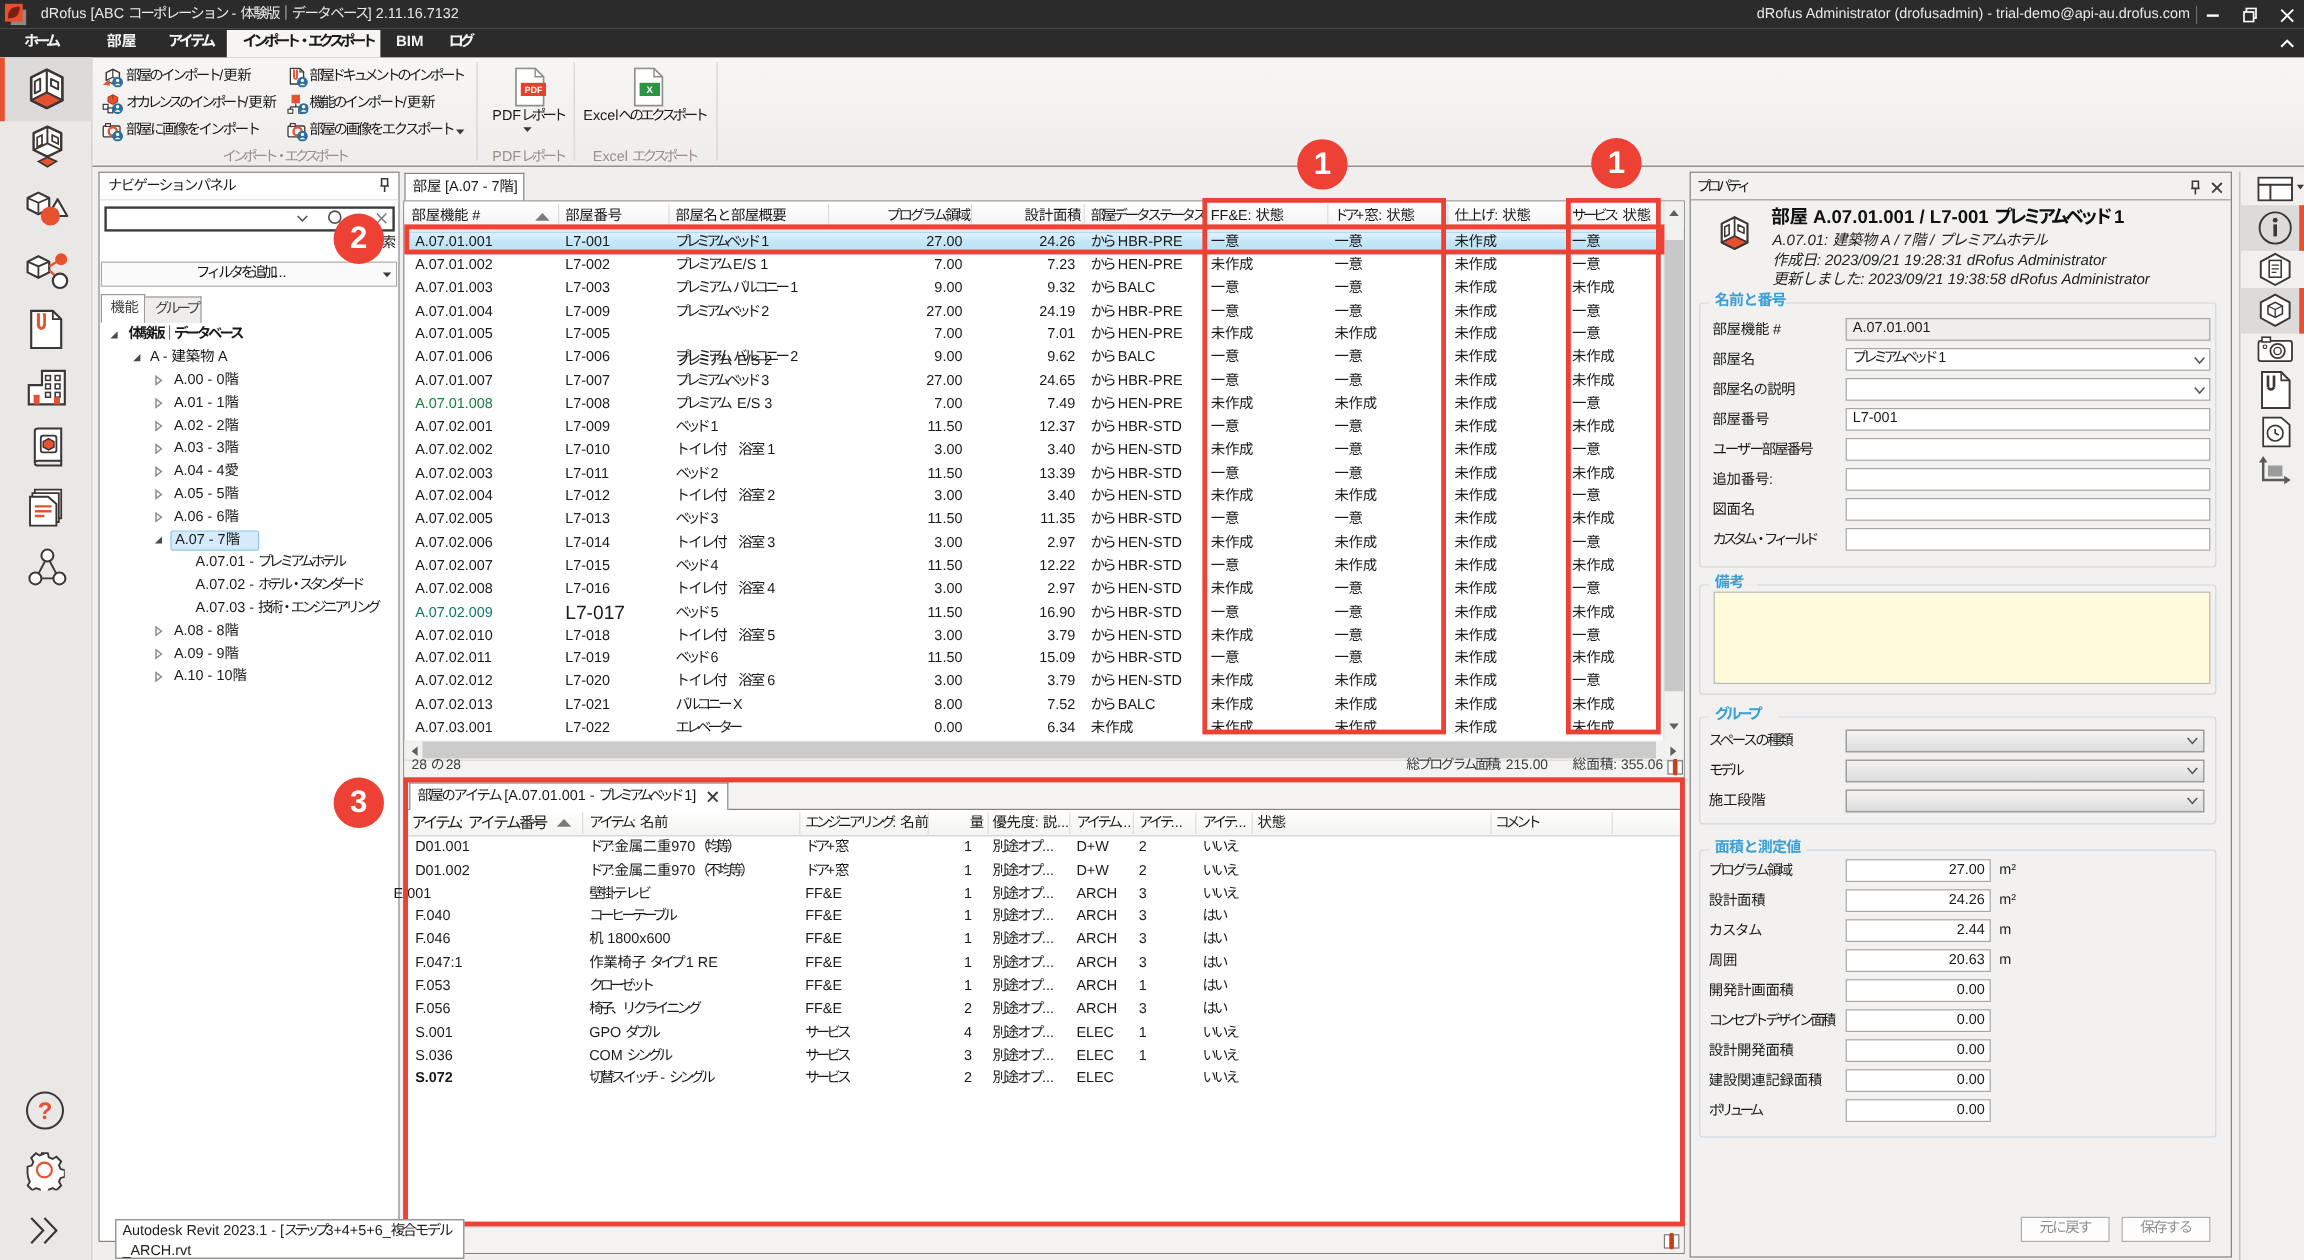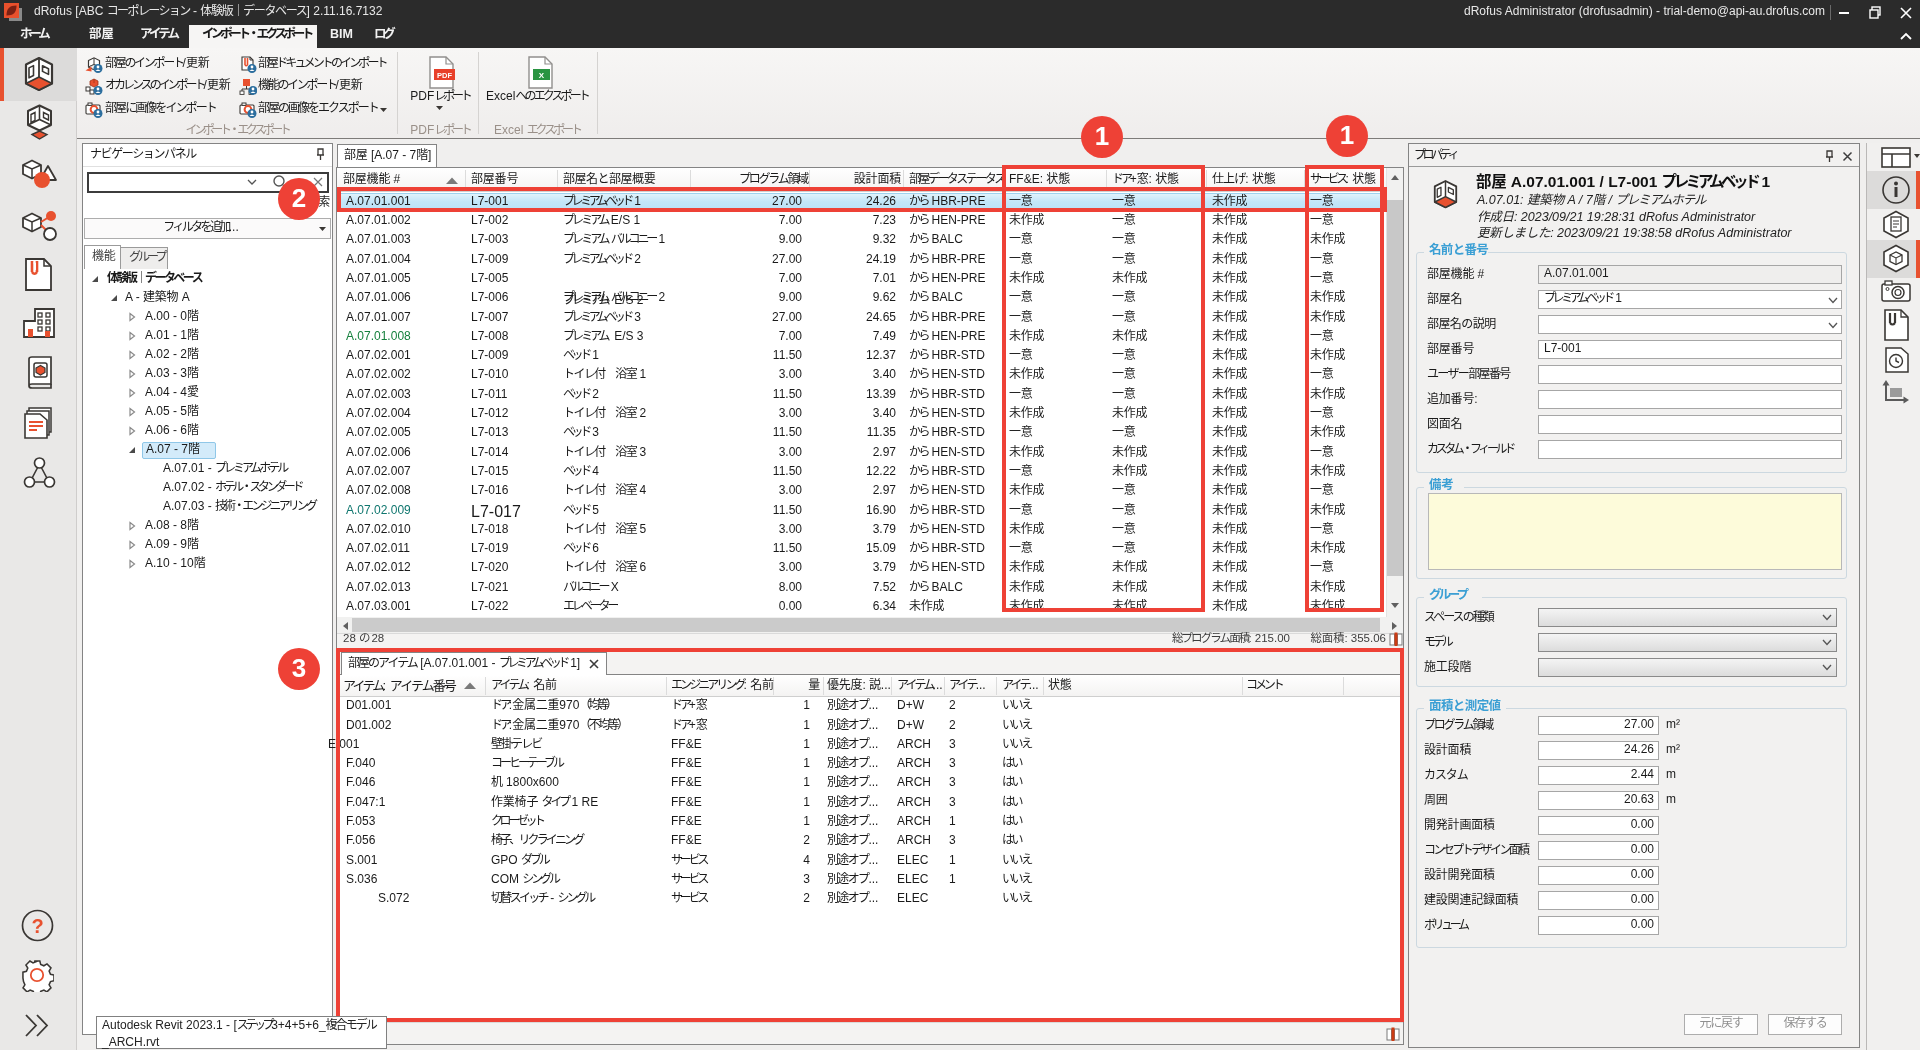--- a/index.html
+++ b/index.html
@@ -657,21 +657,21 @@
 <div class="tx" style="left:949px;top:853.6px;font-size:12px;color:#1a1a1a;font-weight:400;">1</div>
 <div class="tx" style="left:1002px;top:853.6px;font-size:12px;color:#1a1a1a;font-weight:400;"><span style="letter-spacing:-2.39px">いいえ</span></div>
 <div class="tx" style="left:346px;top:872.9px;font-size:12px;color:#1a1a1a;font-weight:400;">S.036</div>
 <div class="tx" style="left:491px;top:872.9px;font-size:12px;color:#1a1a1a;font-weight:400;">COM <span style="letter-spacing:-3.10px">シングル</span></div>
 <div class="tx" style="left:671px;top:872.9px;font-size:12px;color:#1a1a1a;font-weight:400;"><span style="letter-spacing:-3.13px">サービス</span></div>
 <div class="tx" style="right:1110px;top:872.9px;font-size:12px;color:#1a1a1a;font-weight:400;">3</div>
 <div class="tx" style="left:827px;top:872.9px;font-size:12px;color:#1a1a1a;font-weight:400;"><span style="letter-spacing:-1.65px">別途オプ</span>...</div>
 <div class="tx" style="left:897px;top:872.9px;font-size:12px;color:#1a1a1a;font-weight:400;">ELEC</div>
 <div class="tx" style="left:949px;top:872.9px;font-size:12px;color:#1a1a1a;font-weight:400;">1</div>
 <div class="tx" style="left:1002px;top:872.9px;font-size:12px;color:#1a1a1a;font-weight:400;"><span style="letter-spacing:-2.39px">いいえ</span></div>
-<div class="tx" style="left:346px;top:892.2px;font-size:12px;color:#1a1a1a;font-weight:400;margin-left:32px;">S.072</div>
+<div class="tx" style="left:346px;top:892.2px;font-size:12px;color:#1a1a1a;font-weight:700;">S.072</div>
 <div class="tx" style="left:491px;top:892.2px;font-size:12px;color:#1a1a1a;font-weight:400;"><span style="letter-spacing:-2.68px">切替スイッチ</span> - <span style="letter-spacing:-3.10px">シングル</span></div>
 <div class="tx" style="left:671px;top:892.2px;font-size:12px;color:#1a1a1a;font-weight:400;"><span style="letter-spacing:-3.13px">サービス</span></div>
 <div class="tx" style="right:1110px;top:892.2px;font-size:12px;color:#1a1a1a;font-weight:400;">2</div>
 <div class="tx" style="left:827px;top:892.2px;font-size:12px;color:#1a1a1a;font-weight:400;"><span style="letter-spacing:-1.65px">別途オプ</span>...</div>
 <div class="tx" style="left:897px;top:892.2px;font-size:12px;color:#1a1a1a;font-weight:400;">ELEC</div>
 <div class="tx" style="left:1002px;top:892.2px;font-size:12px;color:#1a1a1a;font-weight:400;"><span style="letter-spacing:-2.39px">いいえ</span></div>
 <div class="a" style="left:337px;top:1022px;width:1066px;height:22px;background:#f4f3f2;border-top:1px solid #dadada"></div>
 <svg class="a" style="left:1386px;top:1027px" width="14" height="15" viewBox="0 0 14 15">
     <rect x="1" y="2" width="4.5" height="11" fill="#fff" stroke="#7a7a7a" stroke-width="1"></rect>
     <rect x="8.5" y="2" width="4.5" height="11" fill="#fff" stroke="#7a7a7a" stroke-width="1"></rect>

